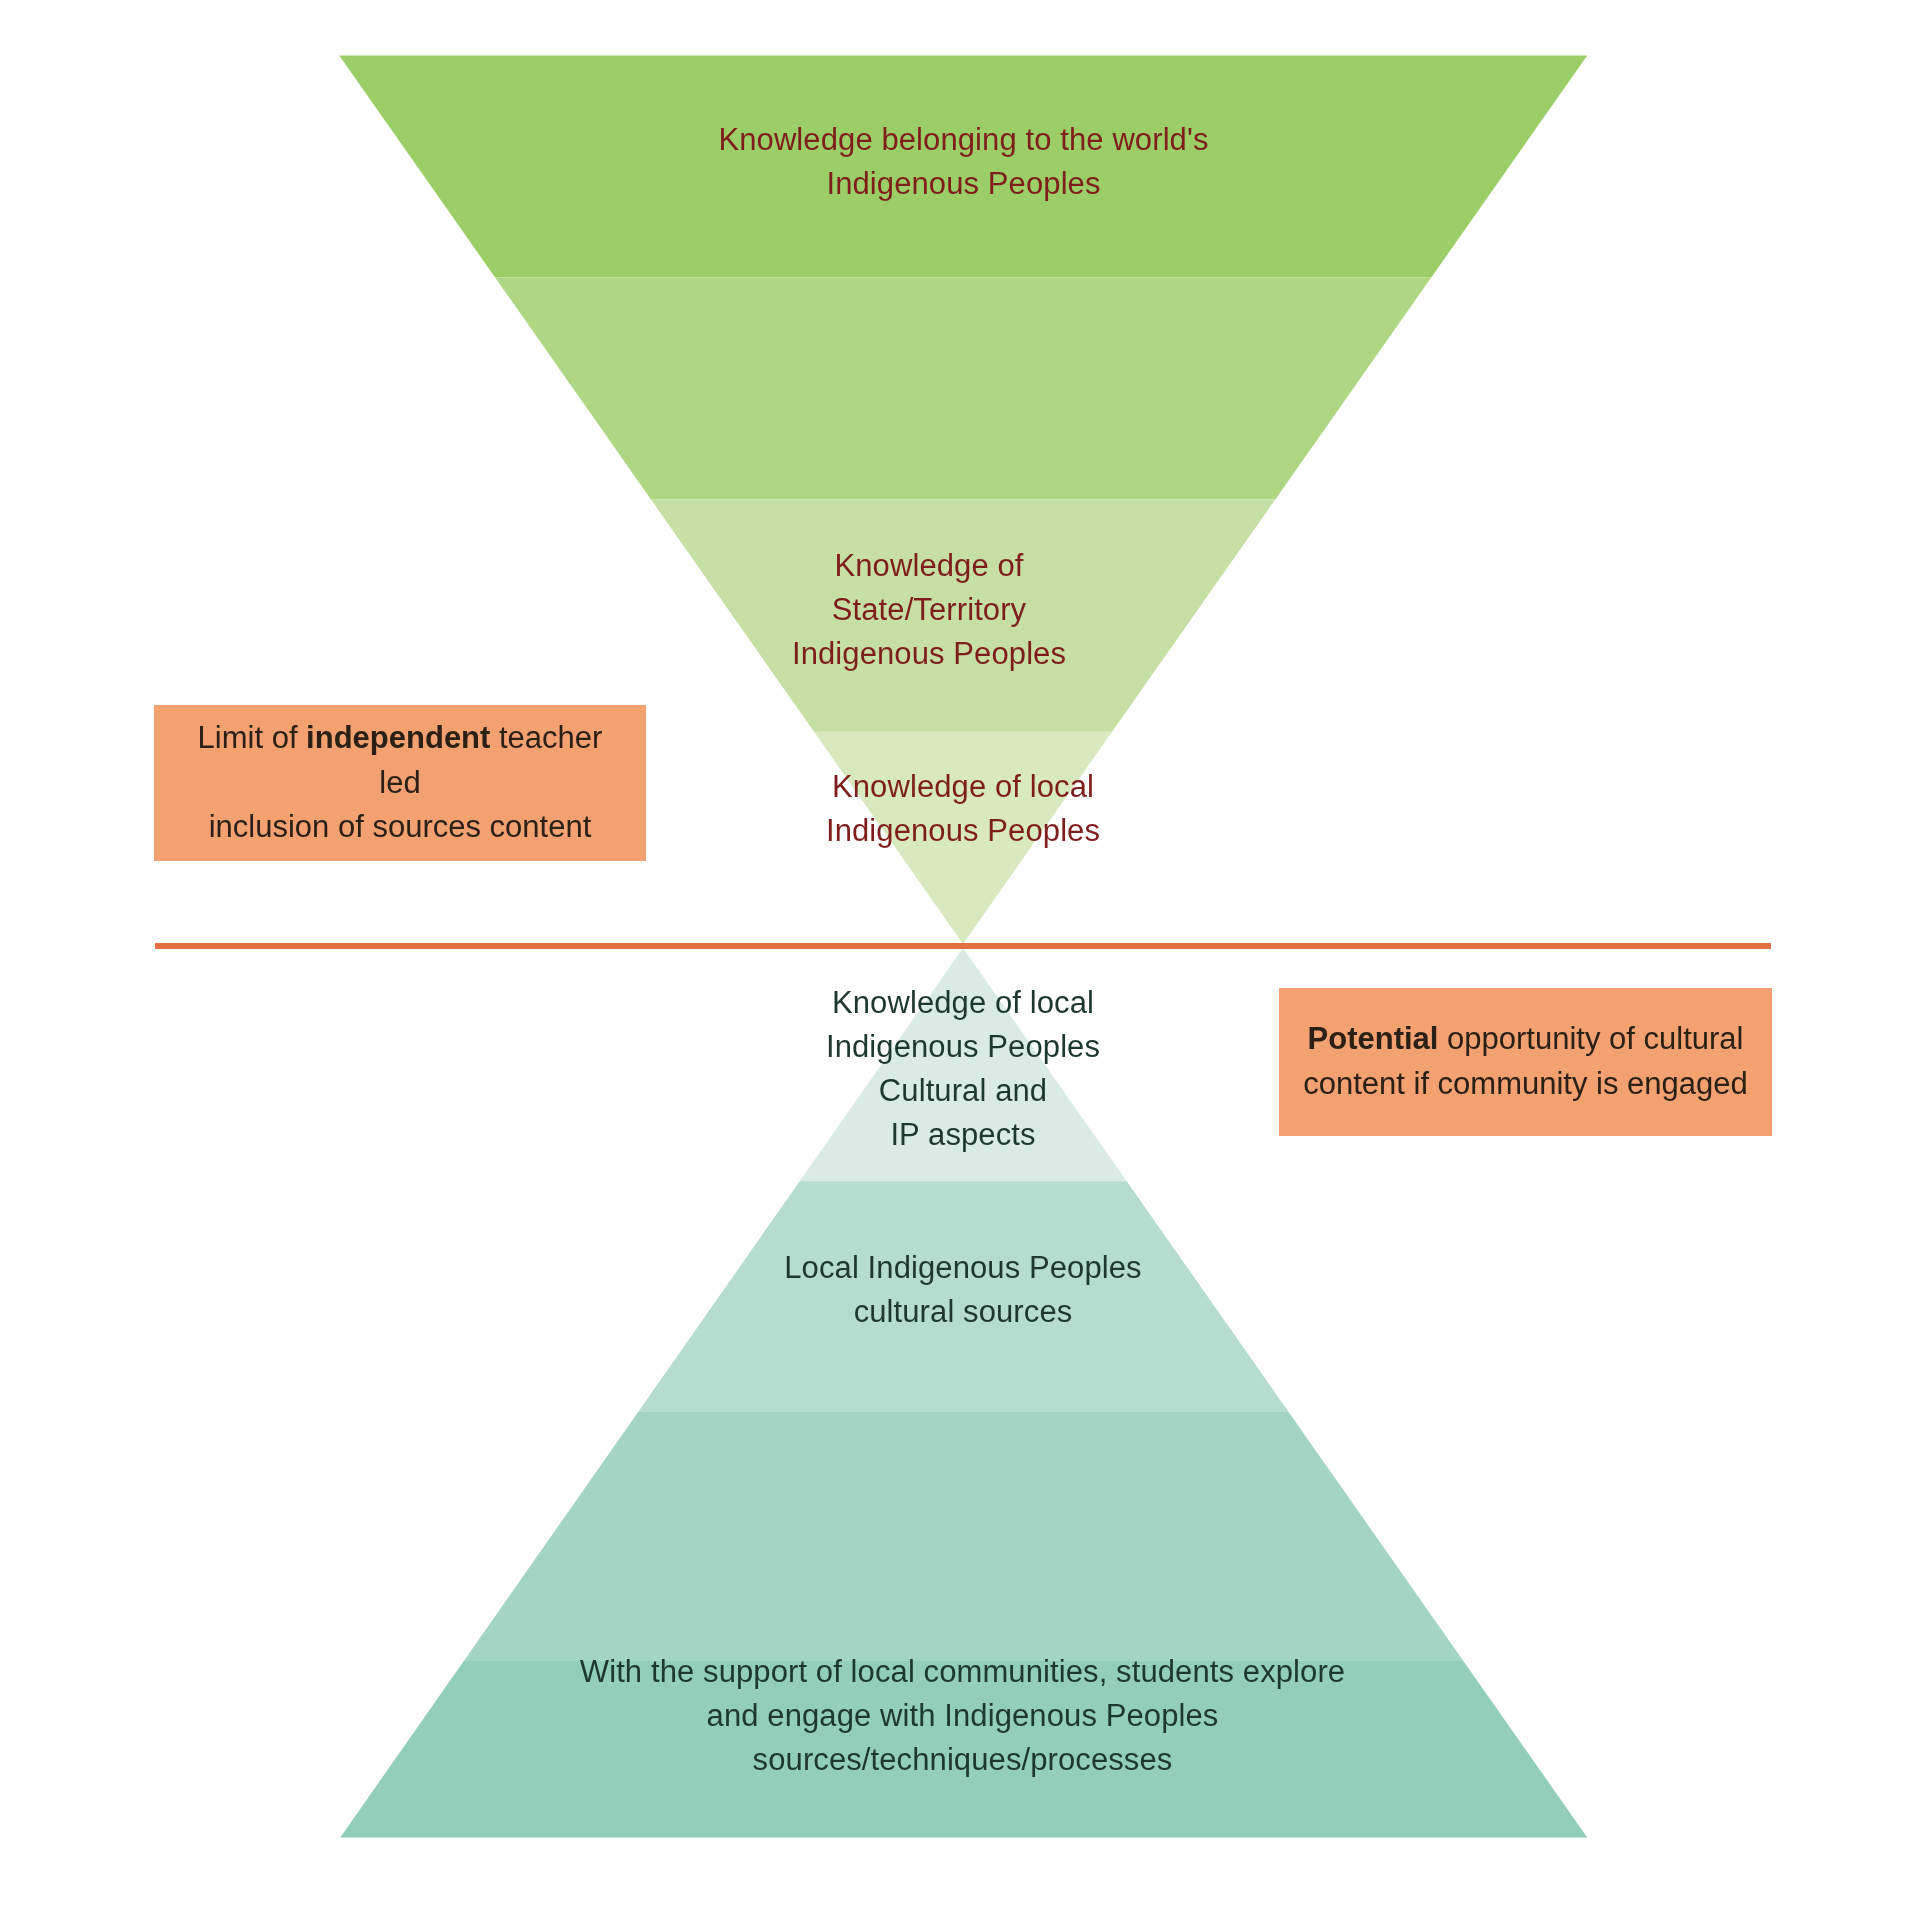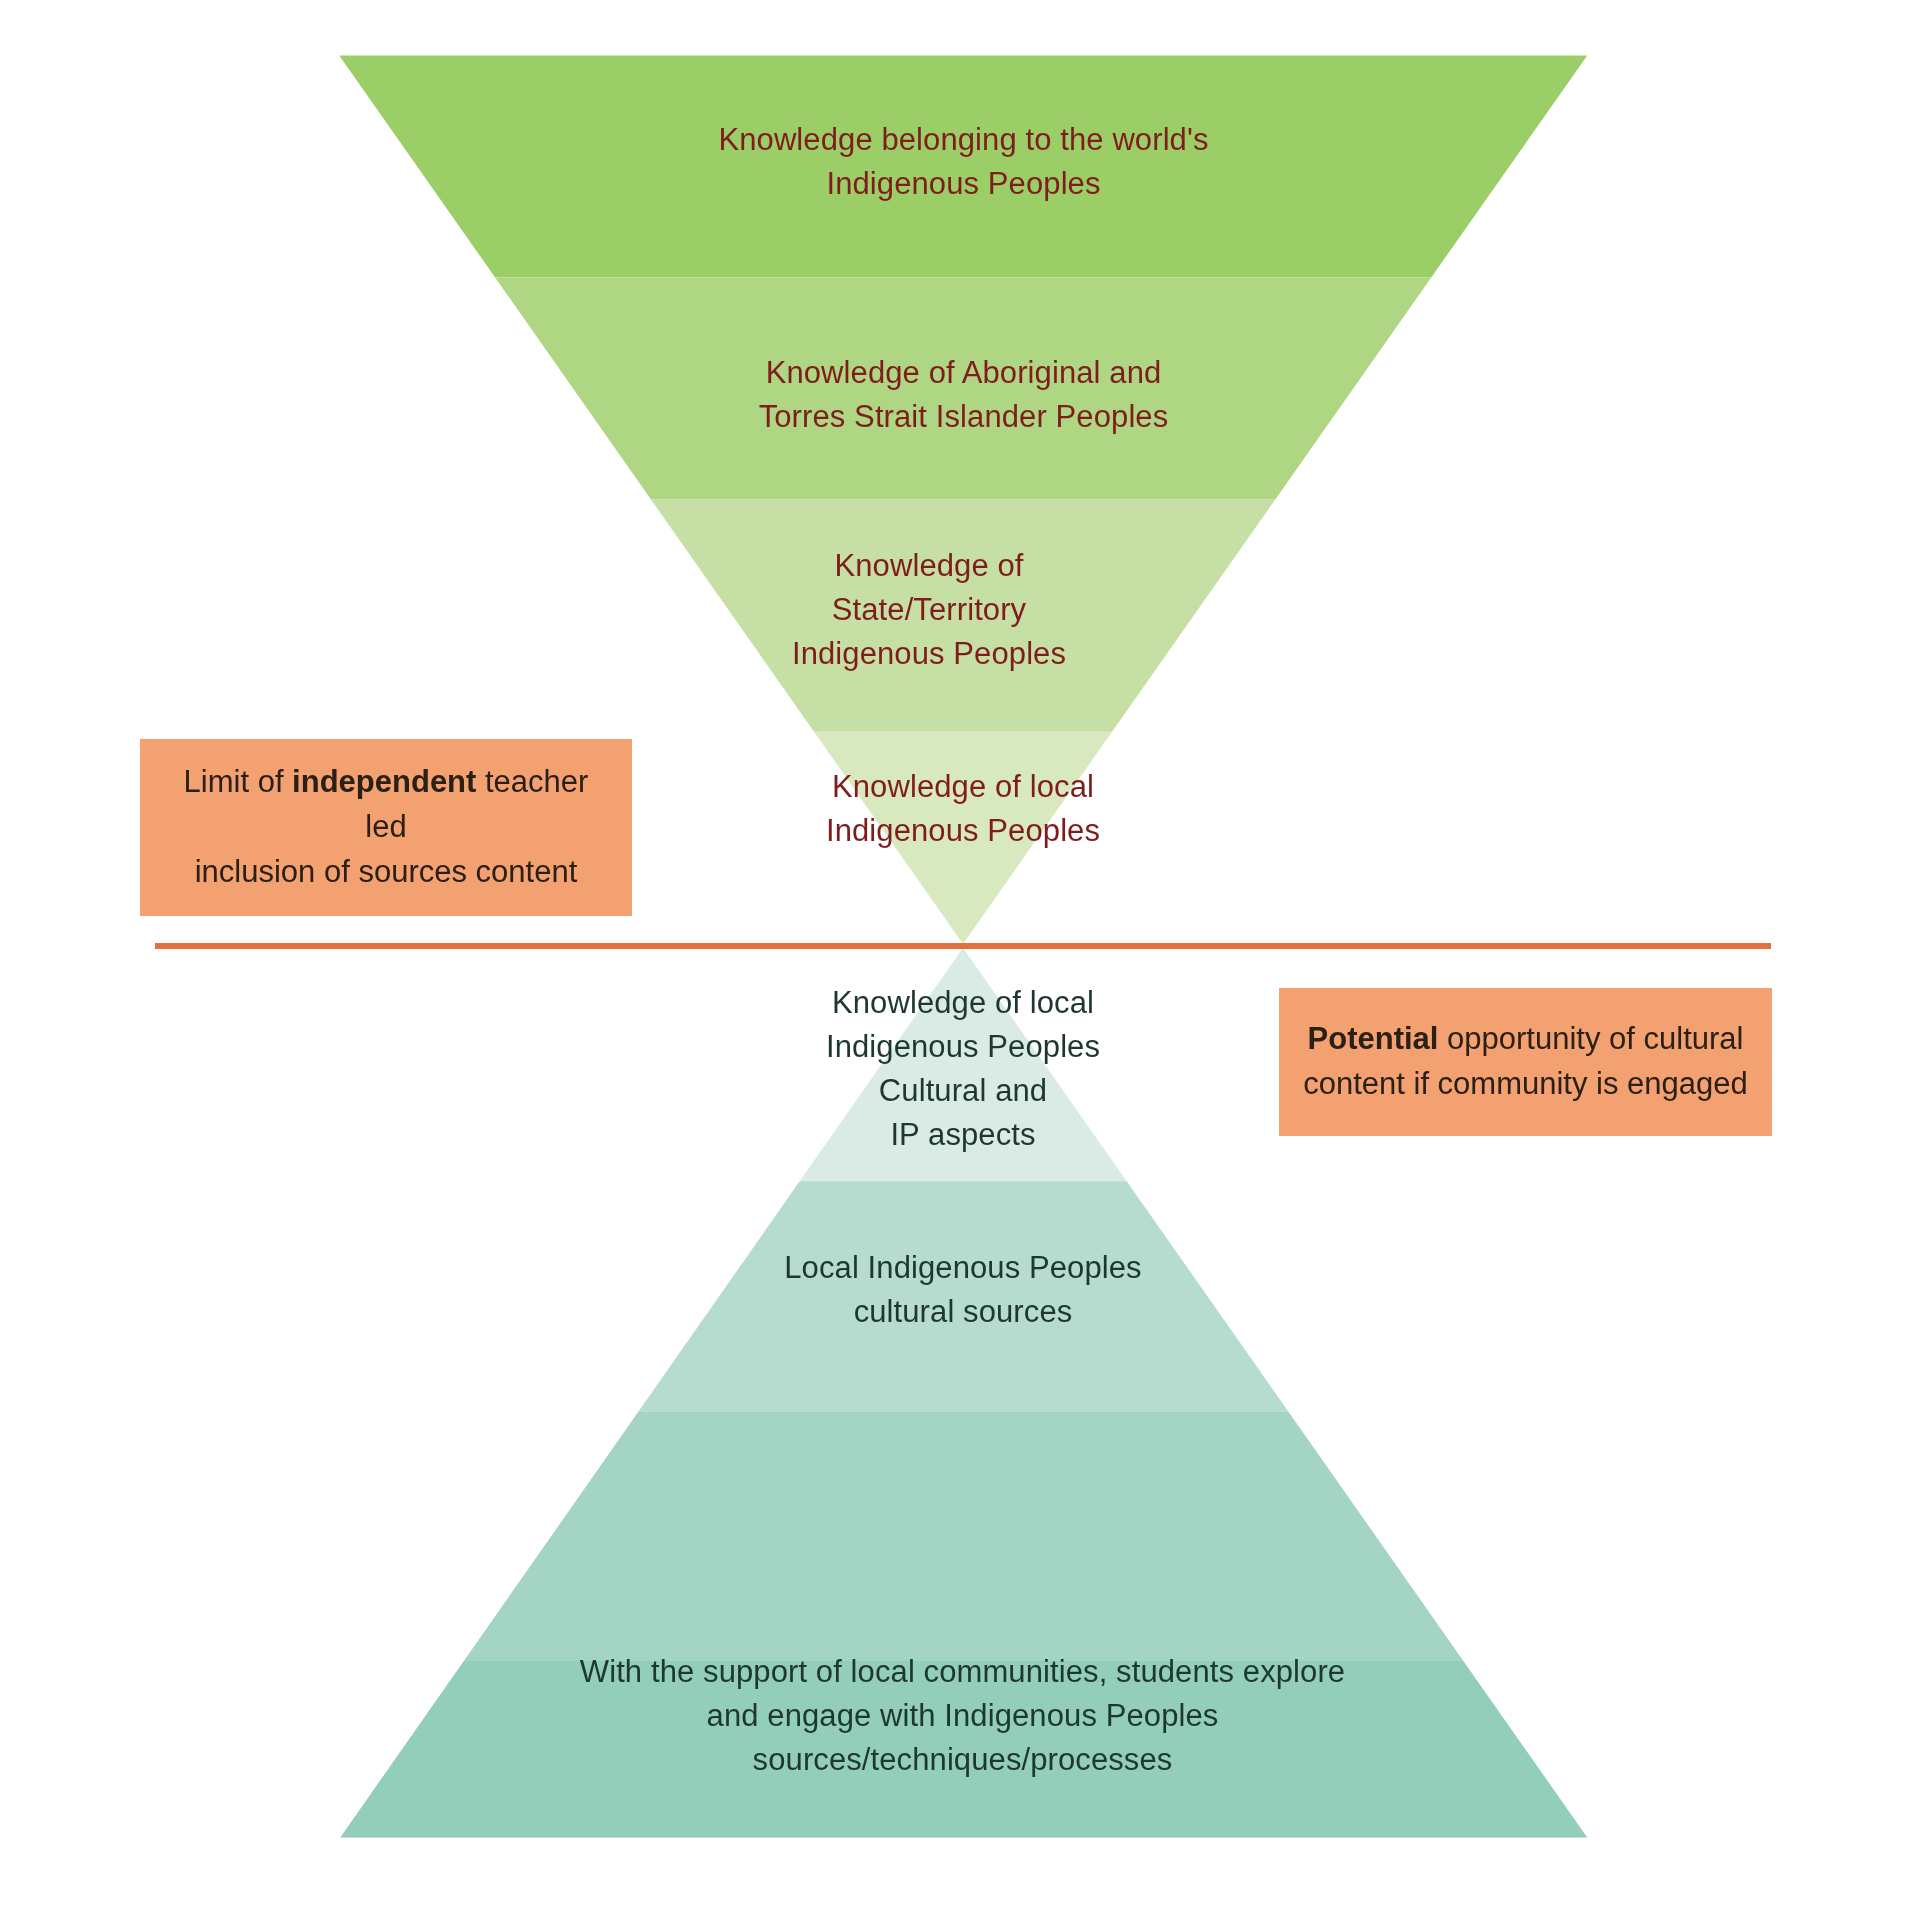--- a/index.html
+++ b/index.html
@@ -86,22 +86,20 @@
       <rect x="600" y="1890" width="2640" height="465" fill="#D9EBE4"></rect>
       <rect x="600" y="2355" width="2640" height="460" fill="#B5DCCE"></rect>
       <rect x="600" y="2815" width="2640" height="495" fill="#A4D4C3"></rect>
       <rect x="600" y="3310" width="2640" height="360" fill="#92CEBA"></rect>
     </g>
   </svg>
 
   <div class="band-label" style="left:567px; top:118px; width:793px;">Knowledge belonging to the world's
 Indigenous Peoples</div>
 
-  <div class="band-label" style="left:567px; top:351px; width:793px;">Knowledge of Aboriginal and
-Torres Strait Islander Peoples</div>
 
   <div class="band-label" style="left:633px; top:544px; width:592px;">Knowledge of
 State/Territory
 Indigenous Peoples</div>
 
   <div class="band-label" style="left:692px; top:765px; width:542px;">Knowledge of local
 Indigenous Peoples</div>
 
   <div class="divider" style="left:155px; top:943px; width:1616px; height:5.5px;"></div>
 
@@ -111,21 +109,21 @@
 IP aspects</div>
 
   <div class="band-label teal-label" style="left:627px; top:1246px; width:672px;text-align:center;">Local Indigenous Peoples
 cultural sources</div>
 
 
   <div class="band-label teal-label" style="left:441px; top:1650px; width:1043px;">With the support of local communities, students explore
 and engage with Indigenous Peoples
 sources/techniques/processes</div>
 
-  <div class="callout" style="left:140px; top:705px; width:492px; height:177px;margin-top:34px;">
+  <div class="callout" style="left:154px; top:705px; width:492px; height:156px;">
     <div>
       <span>Limit of </span><span class="strong">independent</span><span> teacher led</span><br>
       <span>inclusion of sources content</span>
     </div>
   </div>
 
   <div class="callout" style="left:1279px; top:988px; width:493px; height:148px;">
     <div>
       <span class="strong">Potential</span><span> opportunity of cultural</span><br>
       <span>content if community is engaged</span>

